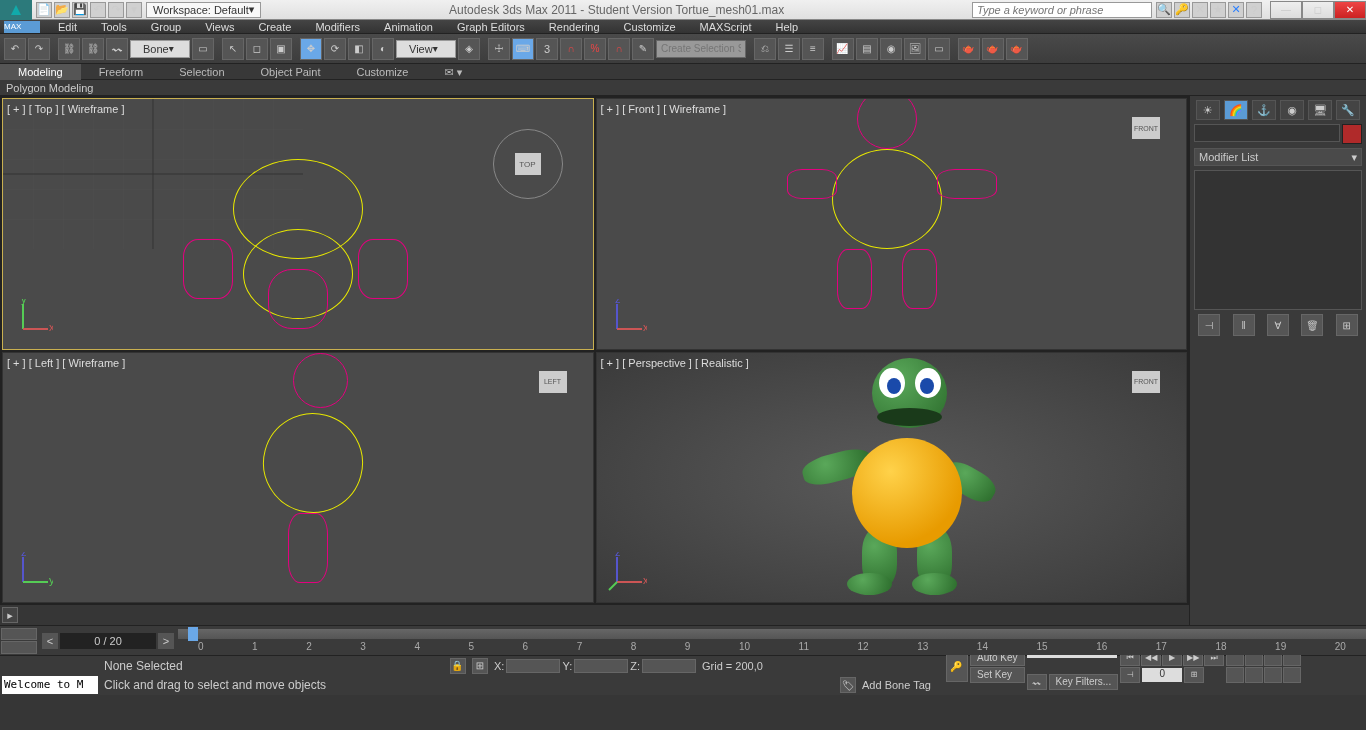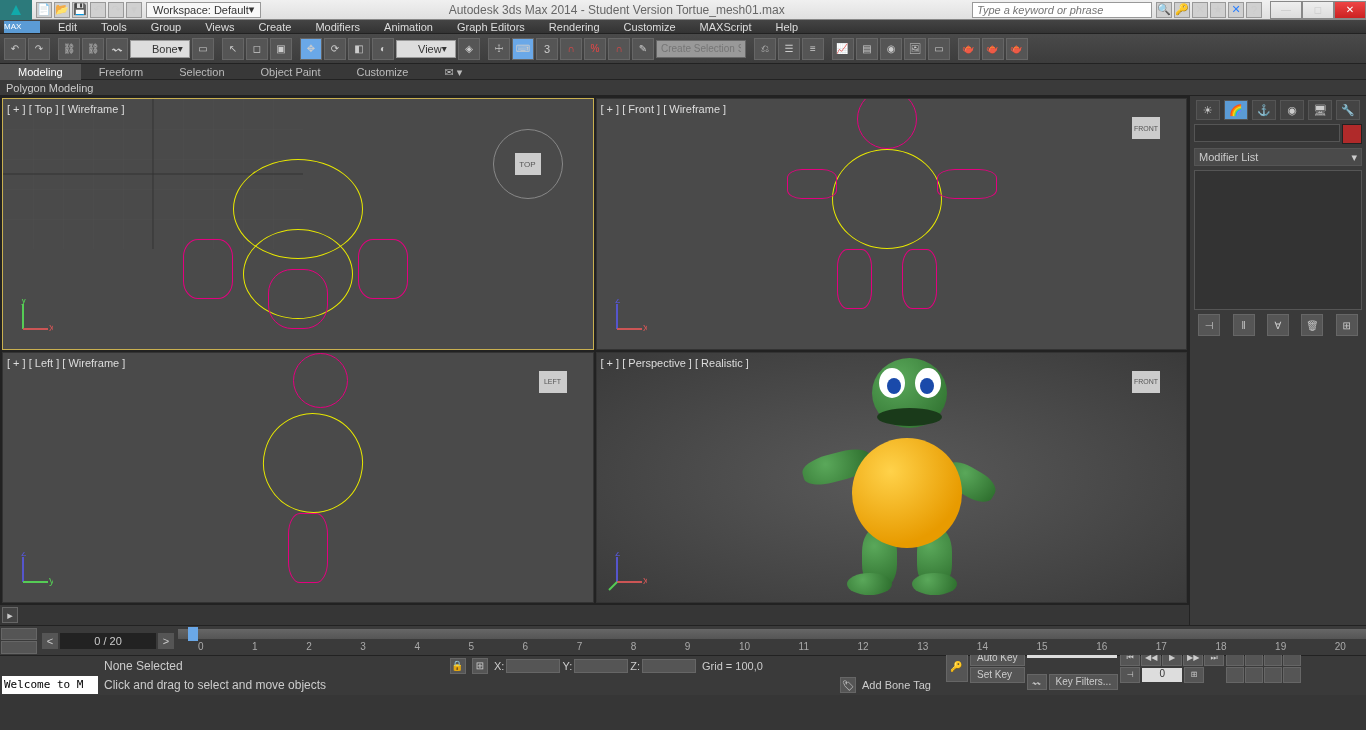--- a/index.html
+++ b/index.html
@@ -19,21 +19,21 @@
 .win-close { background: linear-gradient(#e44,#c22); color: #fff; }
 
 .menubar { height: 14px; background: linear-gradient(#444,#333); display: flex; align-items: center; padding: 0 4px; border-bottom: 1px solid #222; }
 .menubar .menu-logo { width: 36px; height: 12px; background: #5b9bd5; color:#fff; font-size:8px; text-align:left; line-height:12px; margin-right:6px; }
 .menu-item { color: #ddd; padding: 0 12px; font-size: 11px; cursor: pointer; }
 
 .toolbar { height: 30px; background: linear-gradient(#4a4a4a,#3c3c3c); display: flex; align-items: center; padding: 0 4px; gap: 2px; border-bottom: 1px solid #222; }
 .tool-btn { width: 22px; height: 22px; background: #555; border: 1px solid #666; display:flex; align-items:center; justify-content:center; color:#ccc; font-size:10px; }
 .tool-btn.active { background: #6aa8e8; }
 .tool-sep { width: 4px; height: 22px; }
-.tool-drop { height: 18px; background: #ddd; border: 1px solid #999; color: #333; font-size: 10px; padding: 0 21px; display:flex; align-items:center; }
+.tool-drop { height: 18px; background: #ddd; border: 1px solid #999; color: #333; font-size: 10px; padding: 0 12px; display:flex; align-items:center; }
 .tool-input { height: 18px; background: #999; border: 1px solid #666; color: #333; font-size: 10px; padding: 0 4px; width: 90px; }
 
 .ribbon { height: 16px; background: #383838; display: flex; align-items: center; border-bottom: 1px solid #222; }
 .rib-tab { padding: 0 18px; font-size: 11px; color: #bbb; height: 16px; line-height: 16px; }
 .rib-tab.active { background: #555; color: #fff; }
 .sub-ribbon { height: 16px; background: #3a3a3a; padding: 0 6px; font-size: 11px; color: #ccc; line-height: 16px; border-bottom: 1px solid #222; }
 
 .workspace { position: relative; height: 529px; display: flex; }
 .viewports { width: 1189px; height: 509px; display: grid; grid-template-columns: 1fr 1fr; grid-template-rows: 1fr 1fr; gap: 2px; padding: 2px; background: #222; }
 .viewport { background: #4a4a4a; border: 1px solid #333; position: relative; overflow: hidden; }
@@ -110,21 +110,21 @@
     </div>
   <div class="tb-icons">
     <div class="tb-icon">📄</div>
     <div class="tb-icon">📂</div>
     <div class="tb-icon">💾</div>
     <div class="tb-icon">↶</div>
     <div class="tb-icon">↷</div>
     <div class="tb-icon">▾</div>
   </div>
   <div class="tb-ws"><span>Workspace: Default</span> ▾</div>
-  <div class="tb-title">Autodesk 3ds Max 2014 - Student Version    Tortue_mesh01.max</div>
+  <div class="tb-title">Autodesk 3ds Max 2011 - Student Version    Tortue_mesh01.max</div>
   <input class="tb-search" placeholder="Type a keyword or phrase" style="">
   <div class="tb-rtools">
     <div class="tb-icon">🔍</div>
     <div class="tb-icon">🔑</div>
     <div class="tb-icon">✕</div>
     <div class="tb-icon">★</div>
     <div class="tb-icon" style="color:#2a7fff">✕</div>
     <div class="tb-icon">?</div>
   </div>
   <div class="win-ctrl">
@@ -388,21 +388,21 @@
       <div class="tool-btn" style="width:16px;height:16px">🔒</div>
       <div class="tool-btn" style="width:16px;height:16px">⊞</div>
       <div class="sb-coord">
         <span class="sb-coord-lbl">X:</span>
           <div class="sb-coord-in"></div>
         <span class="sb-coord-lbl">Y:</span>
           <div class="sb-coord-in"></div>
         <span class="sb-coord-lbl">Z:</span>
           <div class="sb-coord-in"></div>
       </div>
-      <div class="sb-grid">Grid = 100,0</div>
+      <div class="sb-grid">Grid = 200,0</div>
     </div>
     <div class="sb-row">
       <div class="sb-sel" style="flex:1">Click and drag to select and move objects</div>
       <div class="tool-btn" style="width:16px;height:16px">🏷</div>
       <div style="width:80px; color:#ccc">Add Bone Tag</div>
     </div>
   </div>
   <div class="sb-right">
     <div class="sb-keys">
       <div class="tool-btn" style="width:22px;height:32px">🔑</div>

